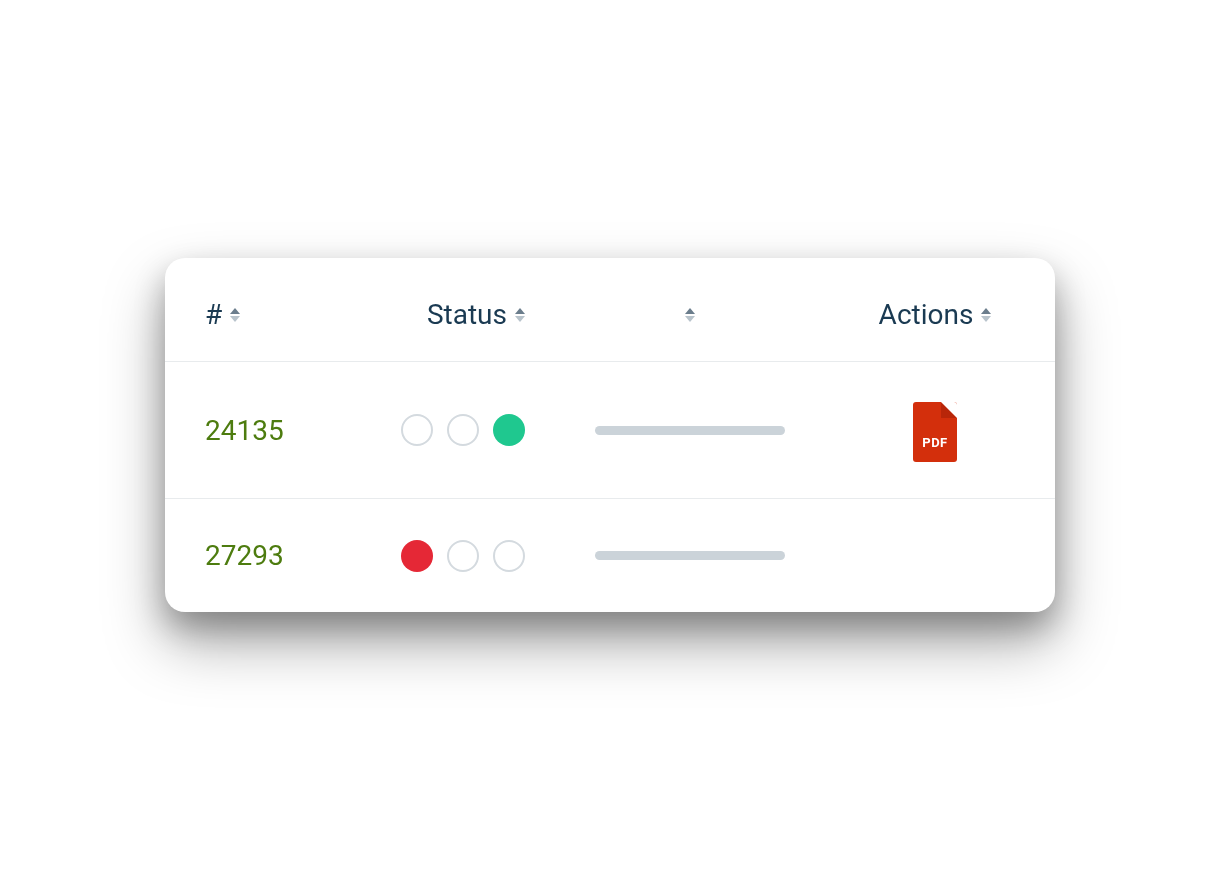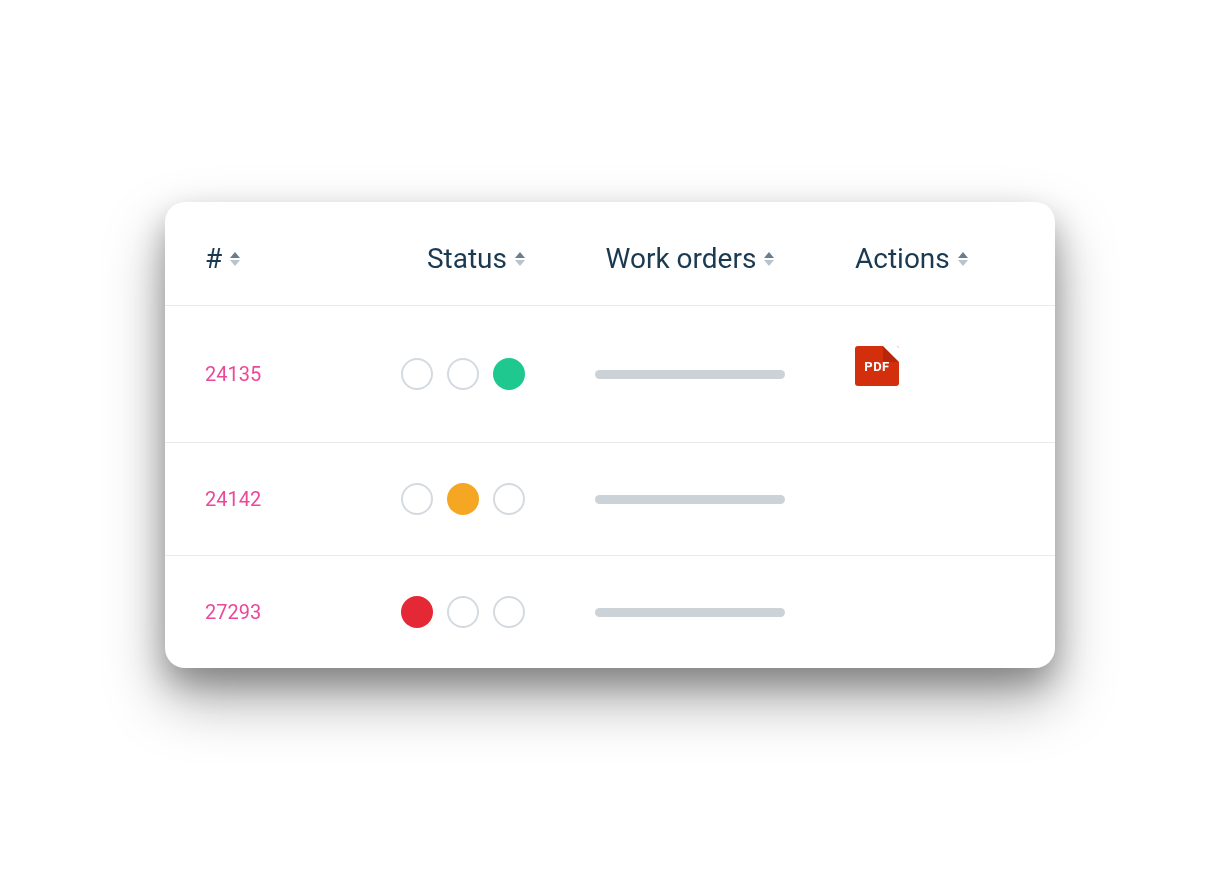--- a/index.html
+++ b/index.html
@@ -43,21 +43,21 @@
     .col-workorders {
       flex: 1;
       display: flex;
       align-items: center;
       justify-content: center;
     }
     .col-actions {
       width: 160px;
       display: flex;
       align-items: center;
-      justify-content: flex-start;
+      justify-content: center;
     }
     .header-label {
       font-size: 28px;
       font-weight: 400;
       color: #1a3a52;
       cursor: pointer;
       display: flex;
       align-items: center;
       gap: 8px;
     }
@@ -72,22 +72,22 @@
     .data-row {
       display: flex;
       align-items: center;
       padding: 40px 40px;
       border-bottom: 1px solid #e8ebed;
     }
     .data-row:last-child {
       border-bottom: none;
     }
     .row-number {
-      font-size: 20px;
-      color: #ec4899;
+      font-size: 28px;
+      color: #4d7c0f;
       font-weight: 400;
     }
     .status-dots {
       display: flex;
       gap: 14px;
       align-items: center;
     }
     .dot {
       width: 32px;
       height: 32px;
@@ -114,21 +114,21 @@
       border-radius: 5px;
     }
     .pdf-icon {
       width: 44px;
       height: 56px;
       position: relative;
       cursor: pointer;
     }
     .pdf-body {
       width: 44px;
-      height: 40px;
+      height: 60px;
       background: #d32f0c;
       border-radius: 3px;
       position: relative;
       overflow: hidden;
     }
     .pdf-corner {
       position: absolute;
       top: 0;
       right: 0;
       width: 0;
@@ -185,21 +185,20 @@
               <path d="M5 0 L10 6 L0 6 Z" fill="#6b7d8c"></path>
             </svg>
           <svg width="10" height="6" viewBox="0 0 10 6">
               <path d="M5 6 L10 0 L0 0 Z" fill="#b8c3cb"></path>
             </svg>
         </span>
       </div>
     </div>
     <div class="col-workorders">
       <div class="header-label">
-        <span>Work orders</span>
         <span class="sort-icon">
           <svg width="10" height="6" viewBox="0 0 10 6">
               <path d="M5 0 L10 6 L0 6 Z" fill="#6b7d8c"></path>
             </svg>
           <svg width="10" height="6" viewBox="0 0 10 6">
               <path d="M5 6 L10 0 L0 0 Z" fill="#b8c3cb"></path>
             </svg>
         </span>
       </div>
     </div>
@@ -236,36 +235,20 @@
       <div class="pdf-icon">
         <div class="pdf-body">
           <div class="pdf-fold"></div>
           <div class="pdf-corner"></div>
           <div class="pdf-label">PDF</div>
         </div>
       </div>
     </div>
   </div>
 
-  <div class="data-row">
-    <div class="col-number">
-      <span class="row-number">24142</span>
-    </div>
-    <div class="col-status">
-      <div class="status-dots">
-        <div class="dot"></div>
-        <div class="dot orange"></div>
-        <div class="dot"></div>
-      </div>
-    </div>
-    <div class="col-workorders">
-      <div class="work-order-bar"></div>
-    </div>
-    <div class="col-actions"></div>
-  </div>
 
   <div class="data-row">
     <div class="col-number">
       <span class="row-number">27293</span>
     </div>
     <div class="col-status">
       <div class="status-dots">
         <div class="dot red"></div>
         <div class="dot"></div>
         <div class="dot"></div>

